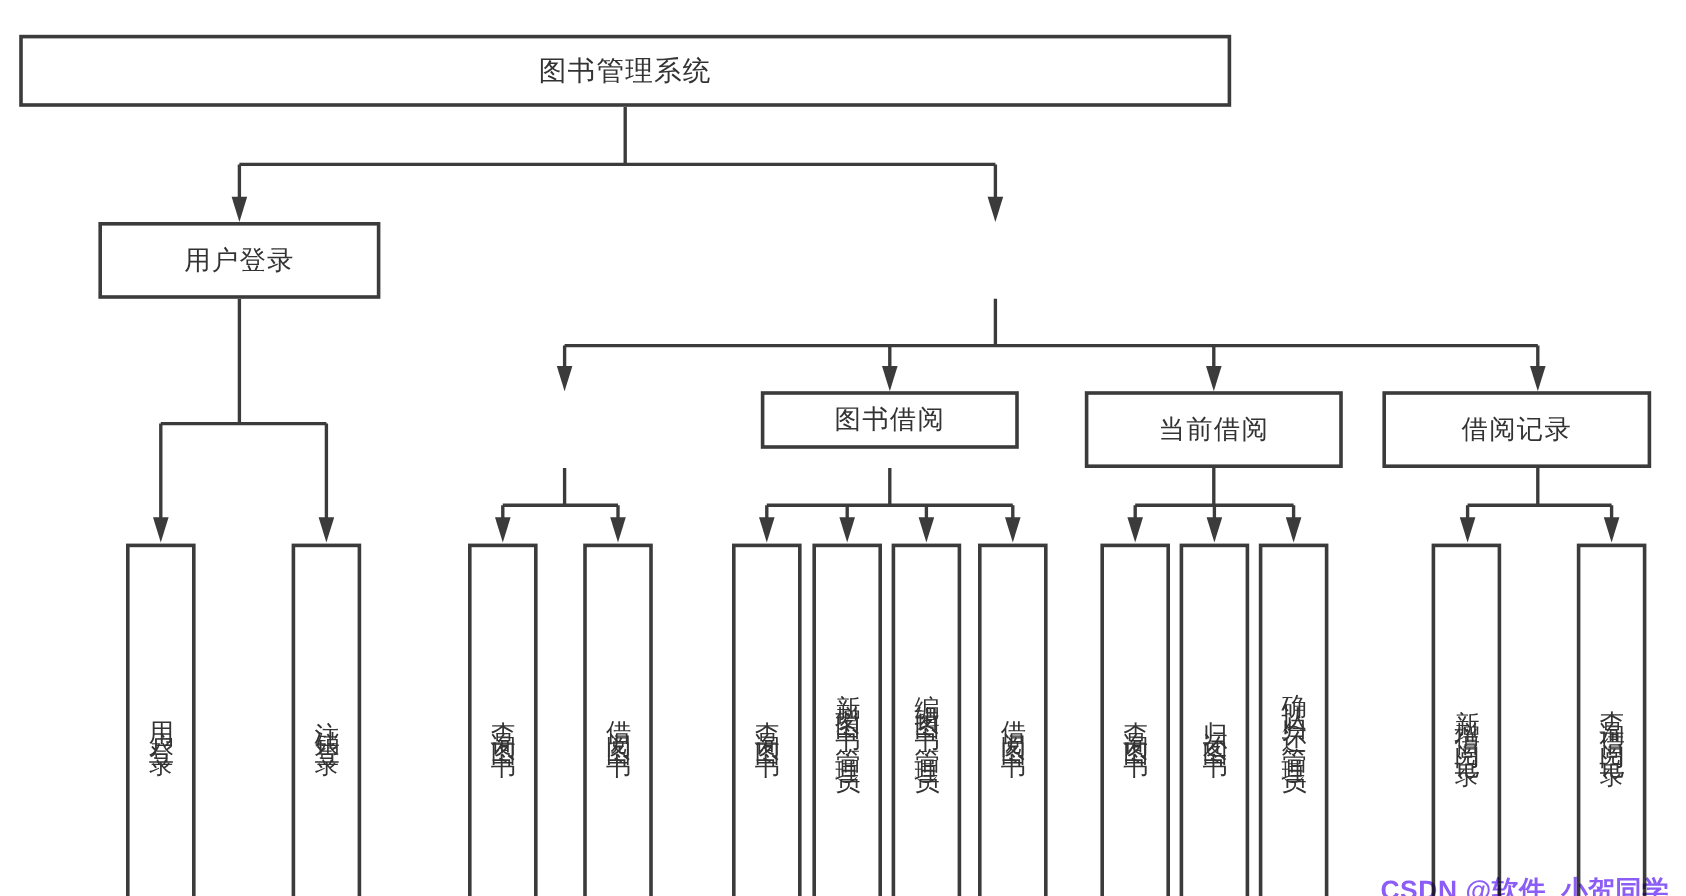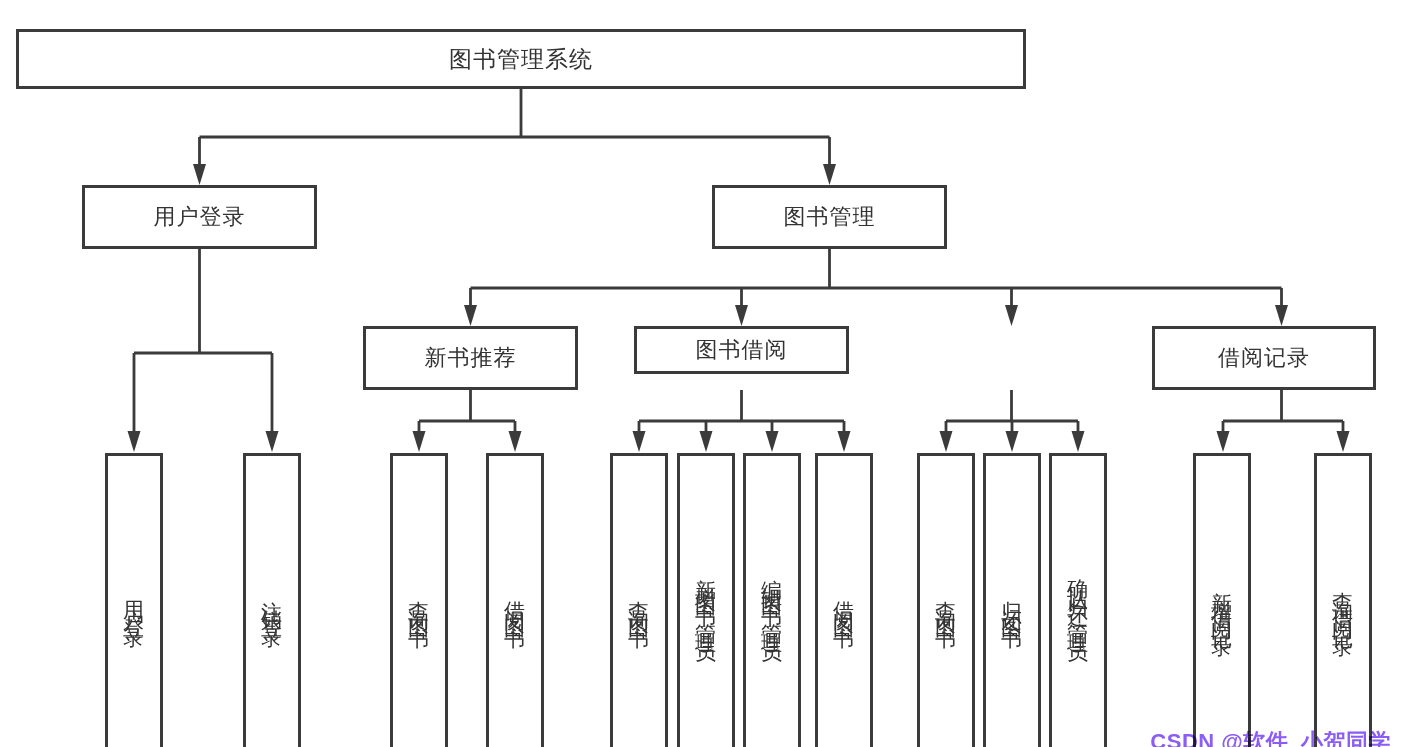--- a/index.html
+++ b/index.html
@@ -121,29 +121,26 @@
     </g>
   </svg>
 
   <div class="node h root-size" style="left:16px; top:13px; width:1010px; height:60px;">
     <span>图书管理系统</span>
   </div>
 
   <div class="node h" style="left:82px; top:169px; width:235px; height:64px;">
     <span>用户登录</span>
   </div>
-  <div class="node h" style="left:712px; top:169px; width:235px; height:64px;">
-    <span>图书管理</span>
-  </div>
 
-  <div class="node h" style="left:363px; top:310px; width:215px; height:64px;">
-    <span>新书推荐</span>
-  </div>
   <div class="node h" style="left:634px; top:310px; width:215px; height:48px;">
     <span>图书借阅</span>
+  </div>
+  <div class="node h" style="left:904px; top:310px; width:215px; height:64px;">
+    <span>当前借阅</span>
   </div>
   <div class="node h" style="left:1152px; top:310px; width:224px; height:64px;">
     <span>借阅记录</span>
   </div>
 
   <div class="node v" style="left:105px; top:437px; width:58px; height:298px;">
     <span>用户登录</span>
   </div>
   <div class="node v" style="left:243px; top:437px; width:58px; height:298px;">
     <span>注销登录</span>

